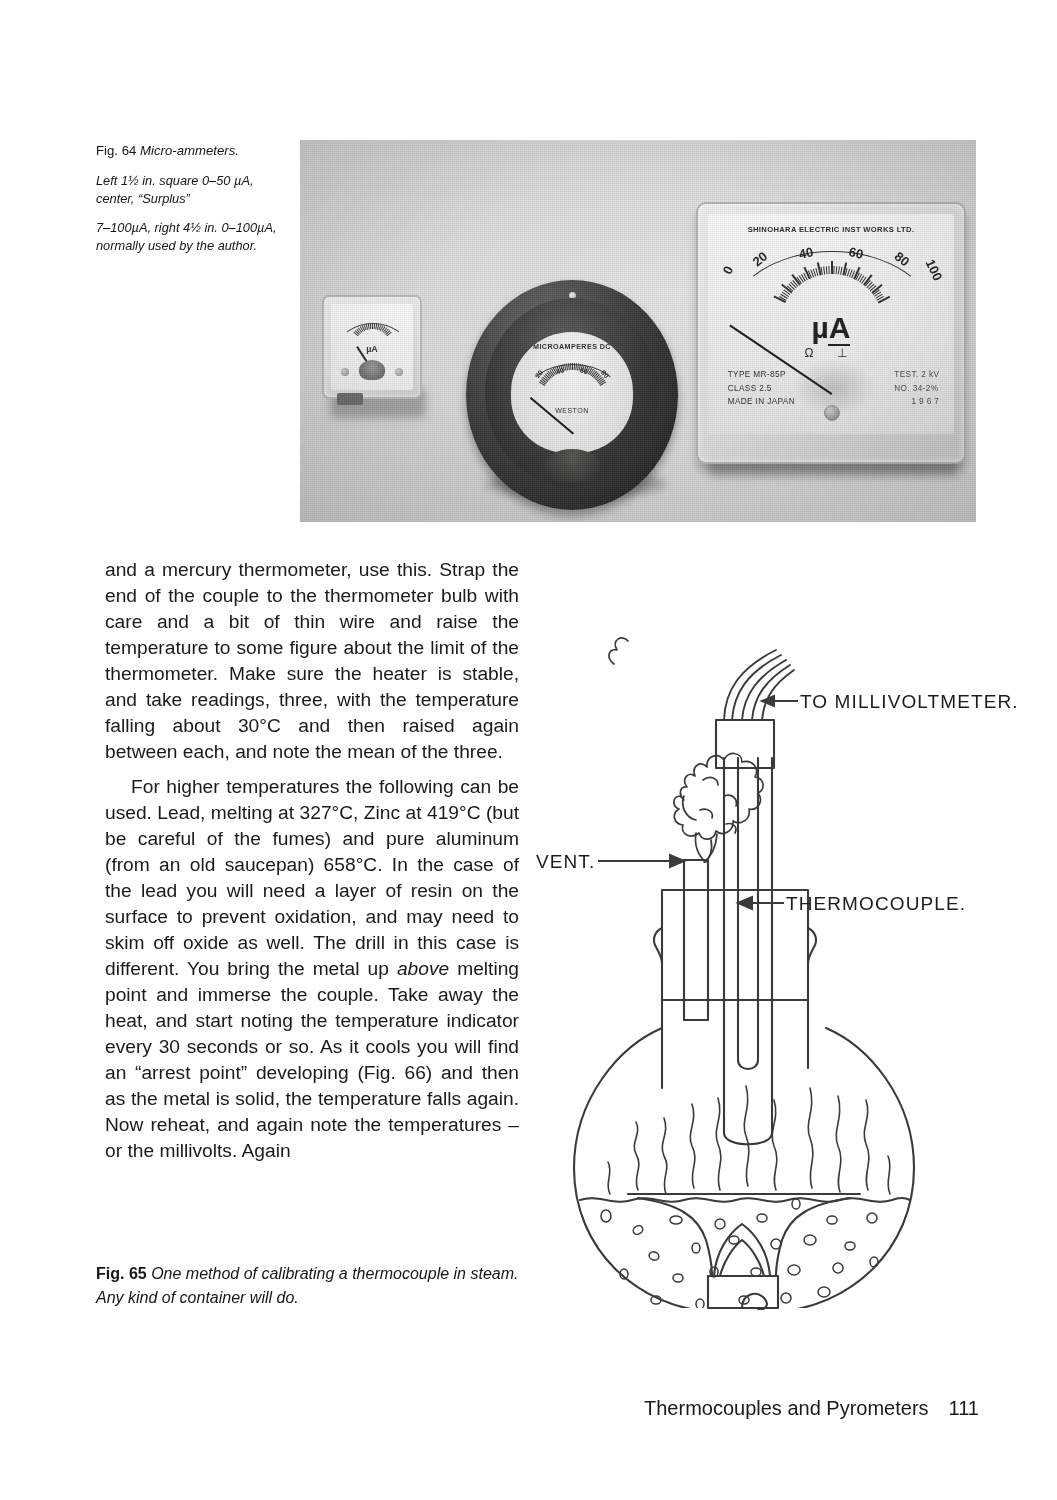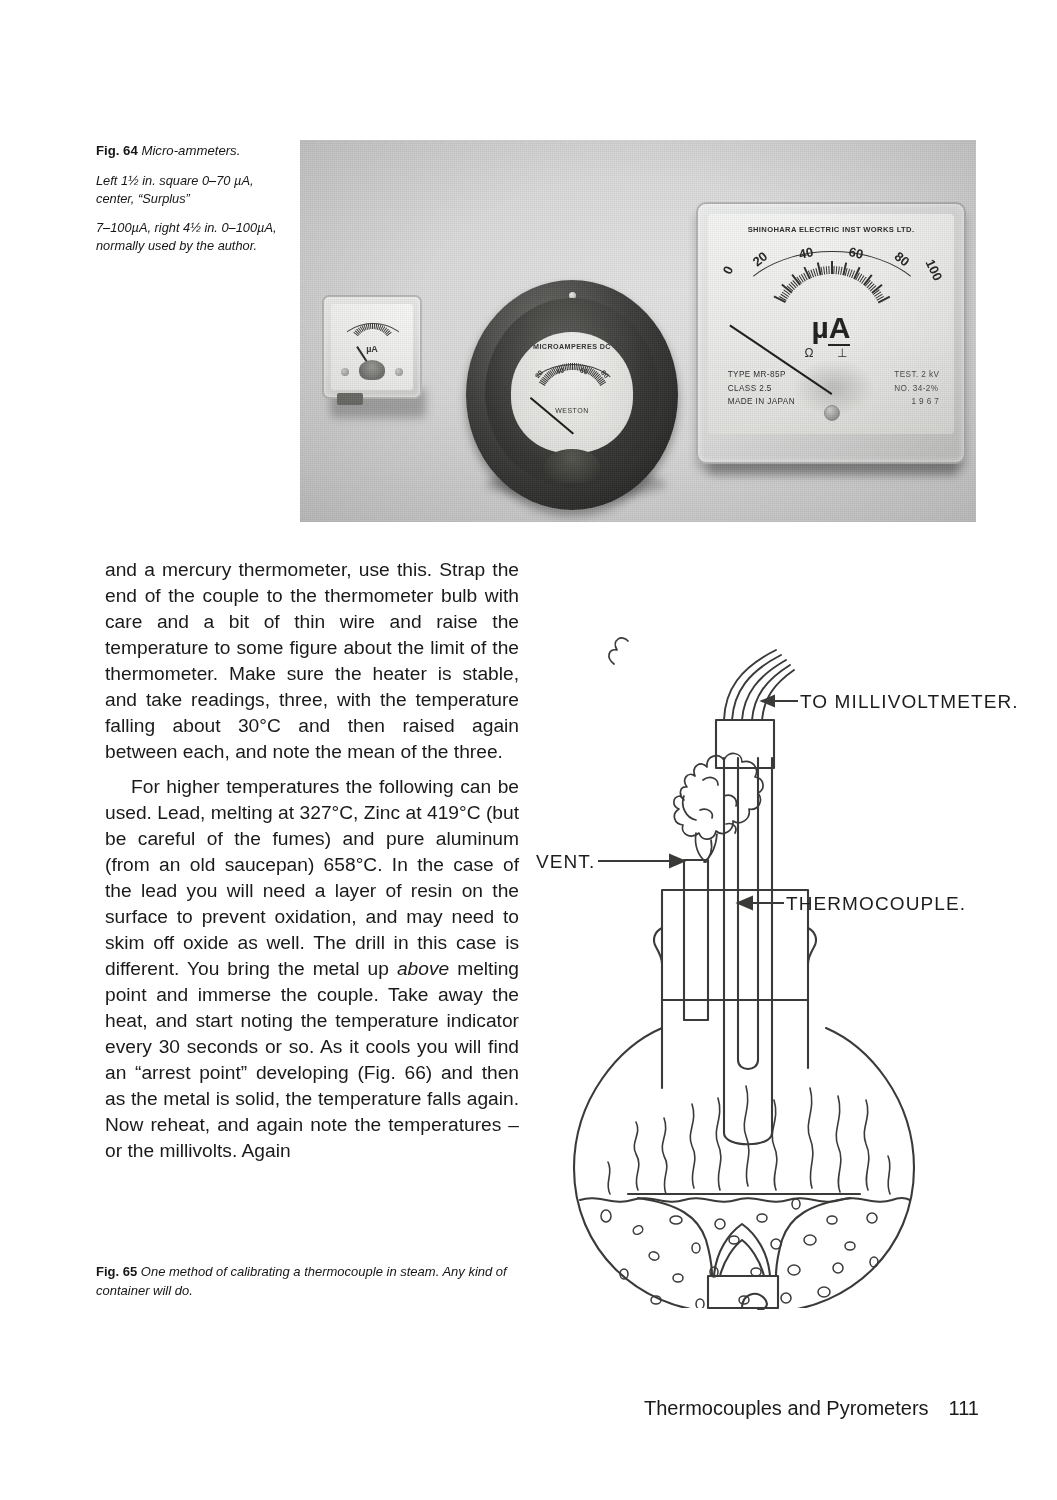--- a/index.html
+++ b/index.html
@@ -33,21 +33,21 @@
     font-size: 13.2px;
     line-height: 1.42;
     color: #161616;
   }
   .fig64-caption .cap-head {
     font-style: italic;
     margin-bottom: 11px;
   }
   .fig64-caption .cap-head b {
     font-style: normal;
-    font-weight: 700;
+    font-weight: 400;
   }
   .fig64-caption p {
     margin: 0 0 11px 0;
     font-style: italic;
     font-size: 12.8px;
     line-height: 1.42;
   }
   .fig64-caption p:last-child { margin-bottom: 0; }
 
   
@@ -313,21 +313,21 @@
   .body-col p { margin: 9px; }
   .body-col p.indent { text-indent: 26px; }
   .body-col i { font-style: italic; }
 
   
   .fig65-caption {
     position: absolute;
     left: 96px;
     top: 1262px;
     width: 432px;
-    font-size: 13px;
+    font-size: 16px;
     line-height: 1.48;
     font-style: italic;
     color: #161616;
   }
   .fig65-caption b { font-style: normal; font-weight: 700; }
 
   
   .diagram {
     position: absolute;
     left: 528px;
@@ -357,21 +357,21 @@
 </head>
 <body>
 
 <div class="page">
 
   <div class="fig64-caption">
     <div class="cap-head">
       <b>Fig. 64</b>
       <span>Micro-ammeters.</span>
     </div>
-    <p>Left 1½ in. square 0–70 µA, center, “Surplus”</p>
+    <p>Left 1½ in. square 0–50 µA, center, “Surplus”</p>
     <p>7–100µA, right 4½ in. 0–100µA, normally used by the author.</p>
   </div>
 
   <div class="photo">
 
     <div class="shadow" style="left:30px; top:248px; width:96px; height:30px;"></div>
     <div class="shadow" style="left:186px; top:330px; width:180px; height:28px; border-radius:50%;"></div>
     <div class="shadow" style="left:408px; top:300px; width:250px; height:36px;"></div>
 
     <div class="meter-small">

